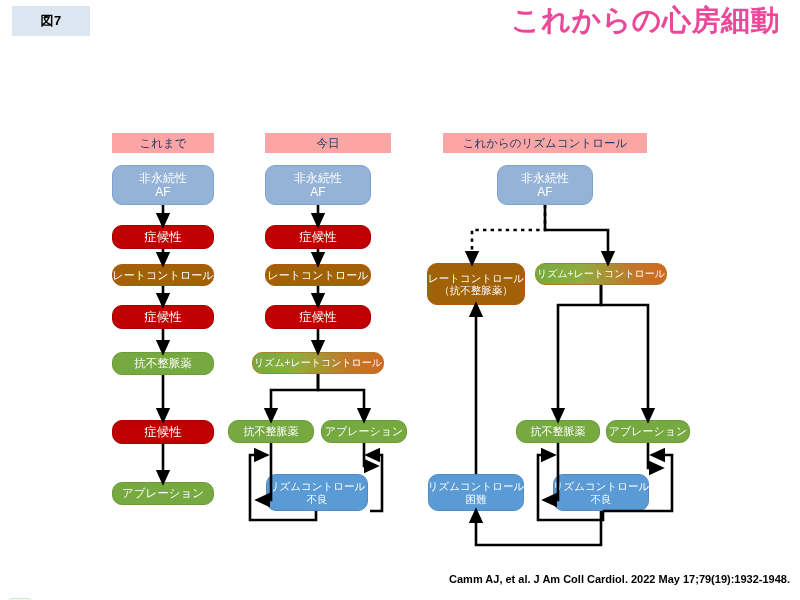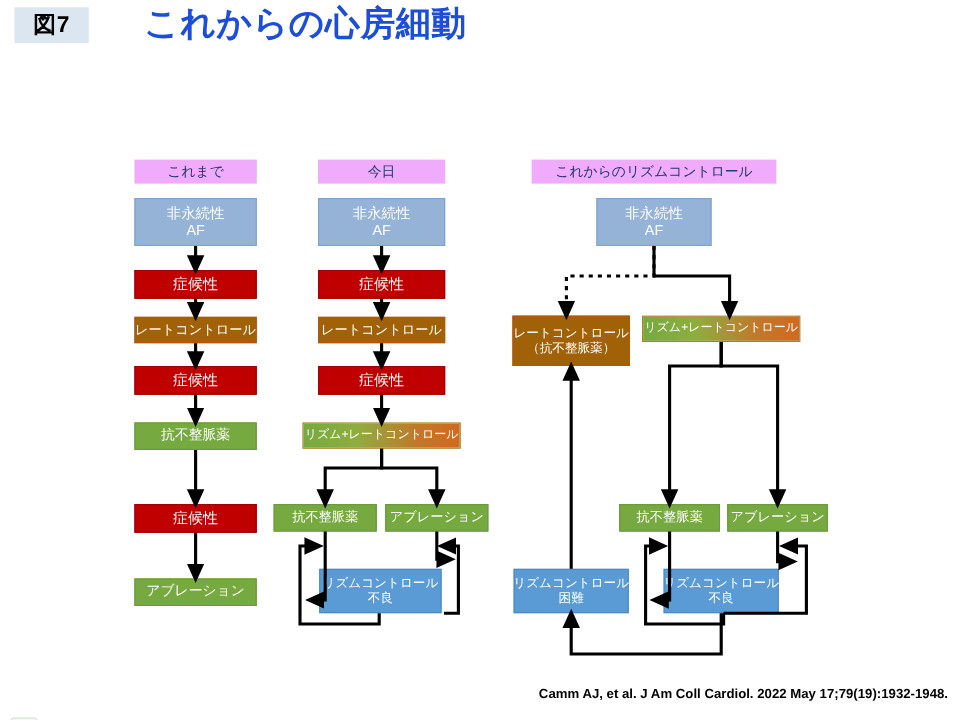--- a/index.html
+++ b/index.html
@@ -7,50 +7,51 @@
     width:800px;height:600px;
     background:#ffffff;
     font-family:"Liberation Sans","DejaVu Sans",sans-serif;
     overflow:hidden;
     position:relative;
   }
   .stage{position:absolute;left:0;top:0;width:800px;height:600px;}
 
   
   #fig-badge{
-    position:absolute;left:12px;top:6px;width:62px;height:30px;
+    position:absolute;left:12px;top:6px;width:78px;height:30px;
     background:#dce6f1;
     display:flex;align-items:center;justify-content:center;
-    font-size:19px;font-weight:bold;color:#000;
+    font-size:13px;font-weight:bold;color:#000;
     letter-spacing:.5px;
   }
 
   
   #title{
     position:absolute;left:120px;top:2px;width:660px;
-    text-align:left;
-    font-size:29px;font-weight:bold;color:#1d4ed8;
+    text-align:right;
+    font-size:29px;font-weight:bold;color:#ec4899;
     line-height:1.28;
     letter-spacing:.5px;
   }
   #title .l2{display:block;}
 
   
   .colhead{
-    position:absolute;height:20px;background:#f0abfc;
+    position:absolute;height:20px;background:#fca5a5;
     display:flex;align-items:center;justify-content:center;
     font-size:11.5px;color:#1f3864;white-space:nowrap;
   }
 
   
   .node{
     position:absolute;box-sizing:border-box;
     display:flex;flex-direction:column;align-items:center;justify-content:center;
     color:#ffffff;text-align:center;white-space:nowrap;
     line-height:1.18;
+    border-radius:10px;
   }
   .node .ln{display:block;}
 
   .n-blue   {background:#95b3d7;border:1px solid #7ea3cf;}
   .n-red    {background:#c00000;border:1px solid #a30000;}
   .n-orange {background:#a16207;border:1px solid #b4560f;}
   .n-green  {background:#76a940;border:1px solid #6b9c39;}
   .n-lblue  {background:#5b9bd5;border:1px solid #4f8bc0;}
   .n-grad   {background:linear-gradient(90deg,#76a940 0%,#8fad3f 34%,#c2772a 74%,#d2691e 100%);
              border:1px solid #a9802a;}
@@ -75,21 +76,21 @@
 
 <div class="stage">
 
   <div id="fig-badge">図7</div>
 
   <div id="title">
     <span class="l1">これからの心房細動</span>
   </div>
 
   <div class="colhead" style="left:112px;top:133px;width:102px;">これまで</div>
-  <div class="colhead" style="left:265px;top:133px;width:106px;">今日</div>
+  <div class="colhead" style="left:265px;top:133px;width:126px;">今日</div>
   <div class="colhead" style="left:443px;top:133px;width:204px;">これからのリズムコントロール</div>
 
   <div class="node n-blue" style="left:112px;top:165px;width:102px;height:40px;font-size:12px;">
     <span class="ln">非永続性</span>
     <span class="ln">AF</span>
   </div>
 
   <div class="node n-red" style="left:112px;top:225px;width:102px;height:24px;font-size:12.5px;">
     <span class="ln">症候性</span>
   </div>

